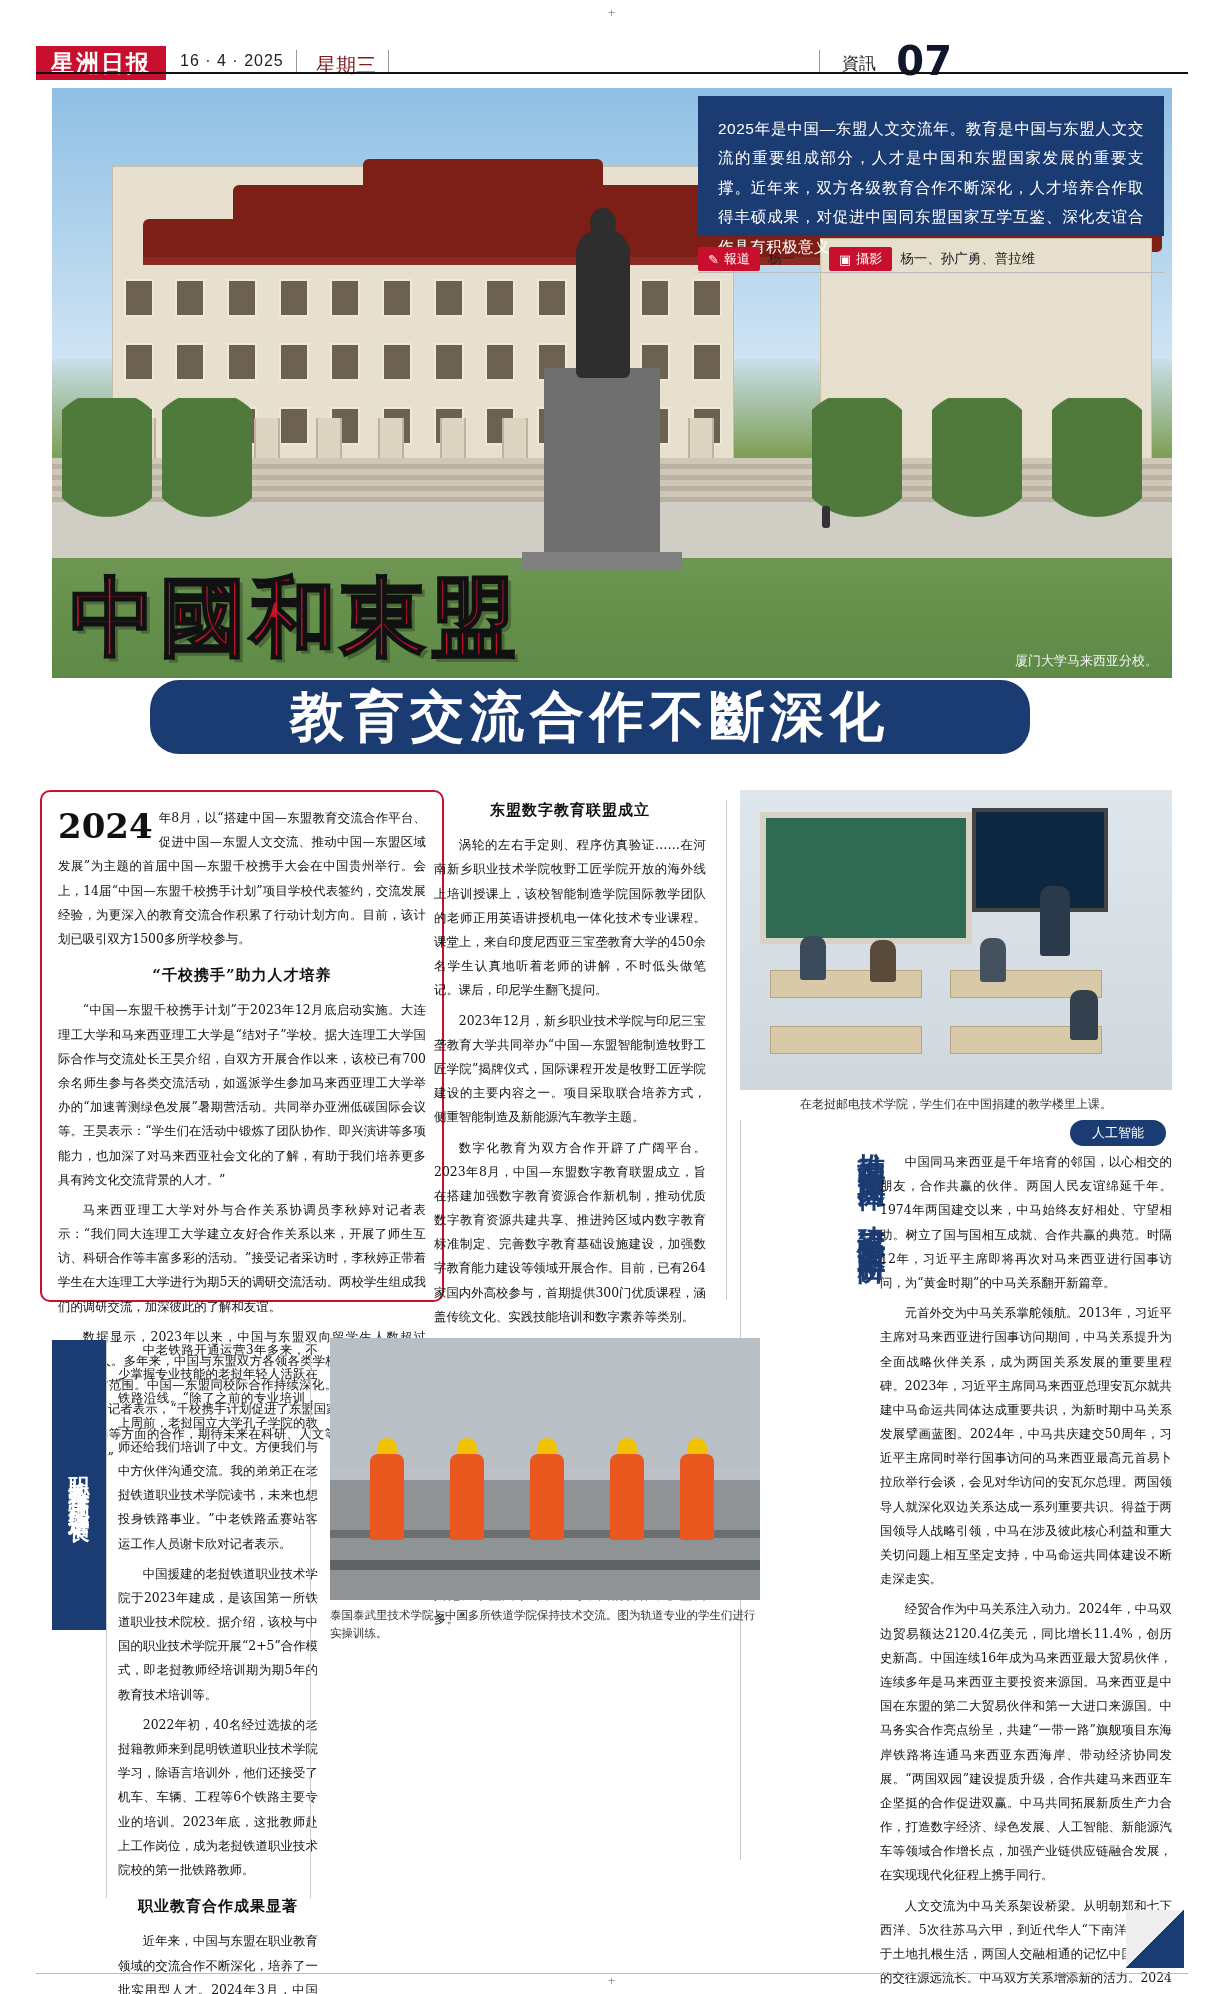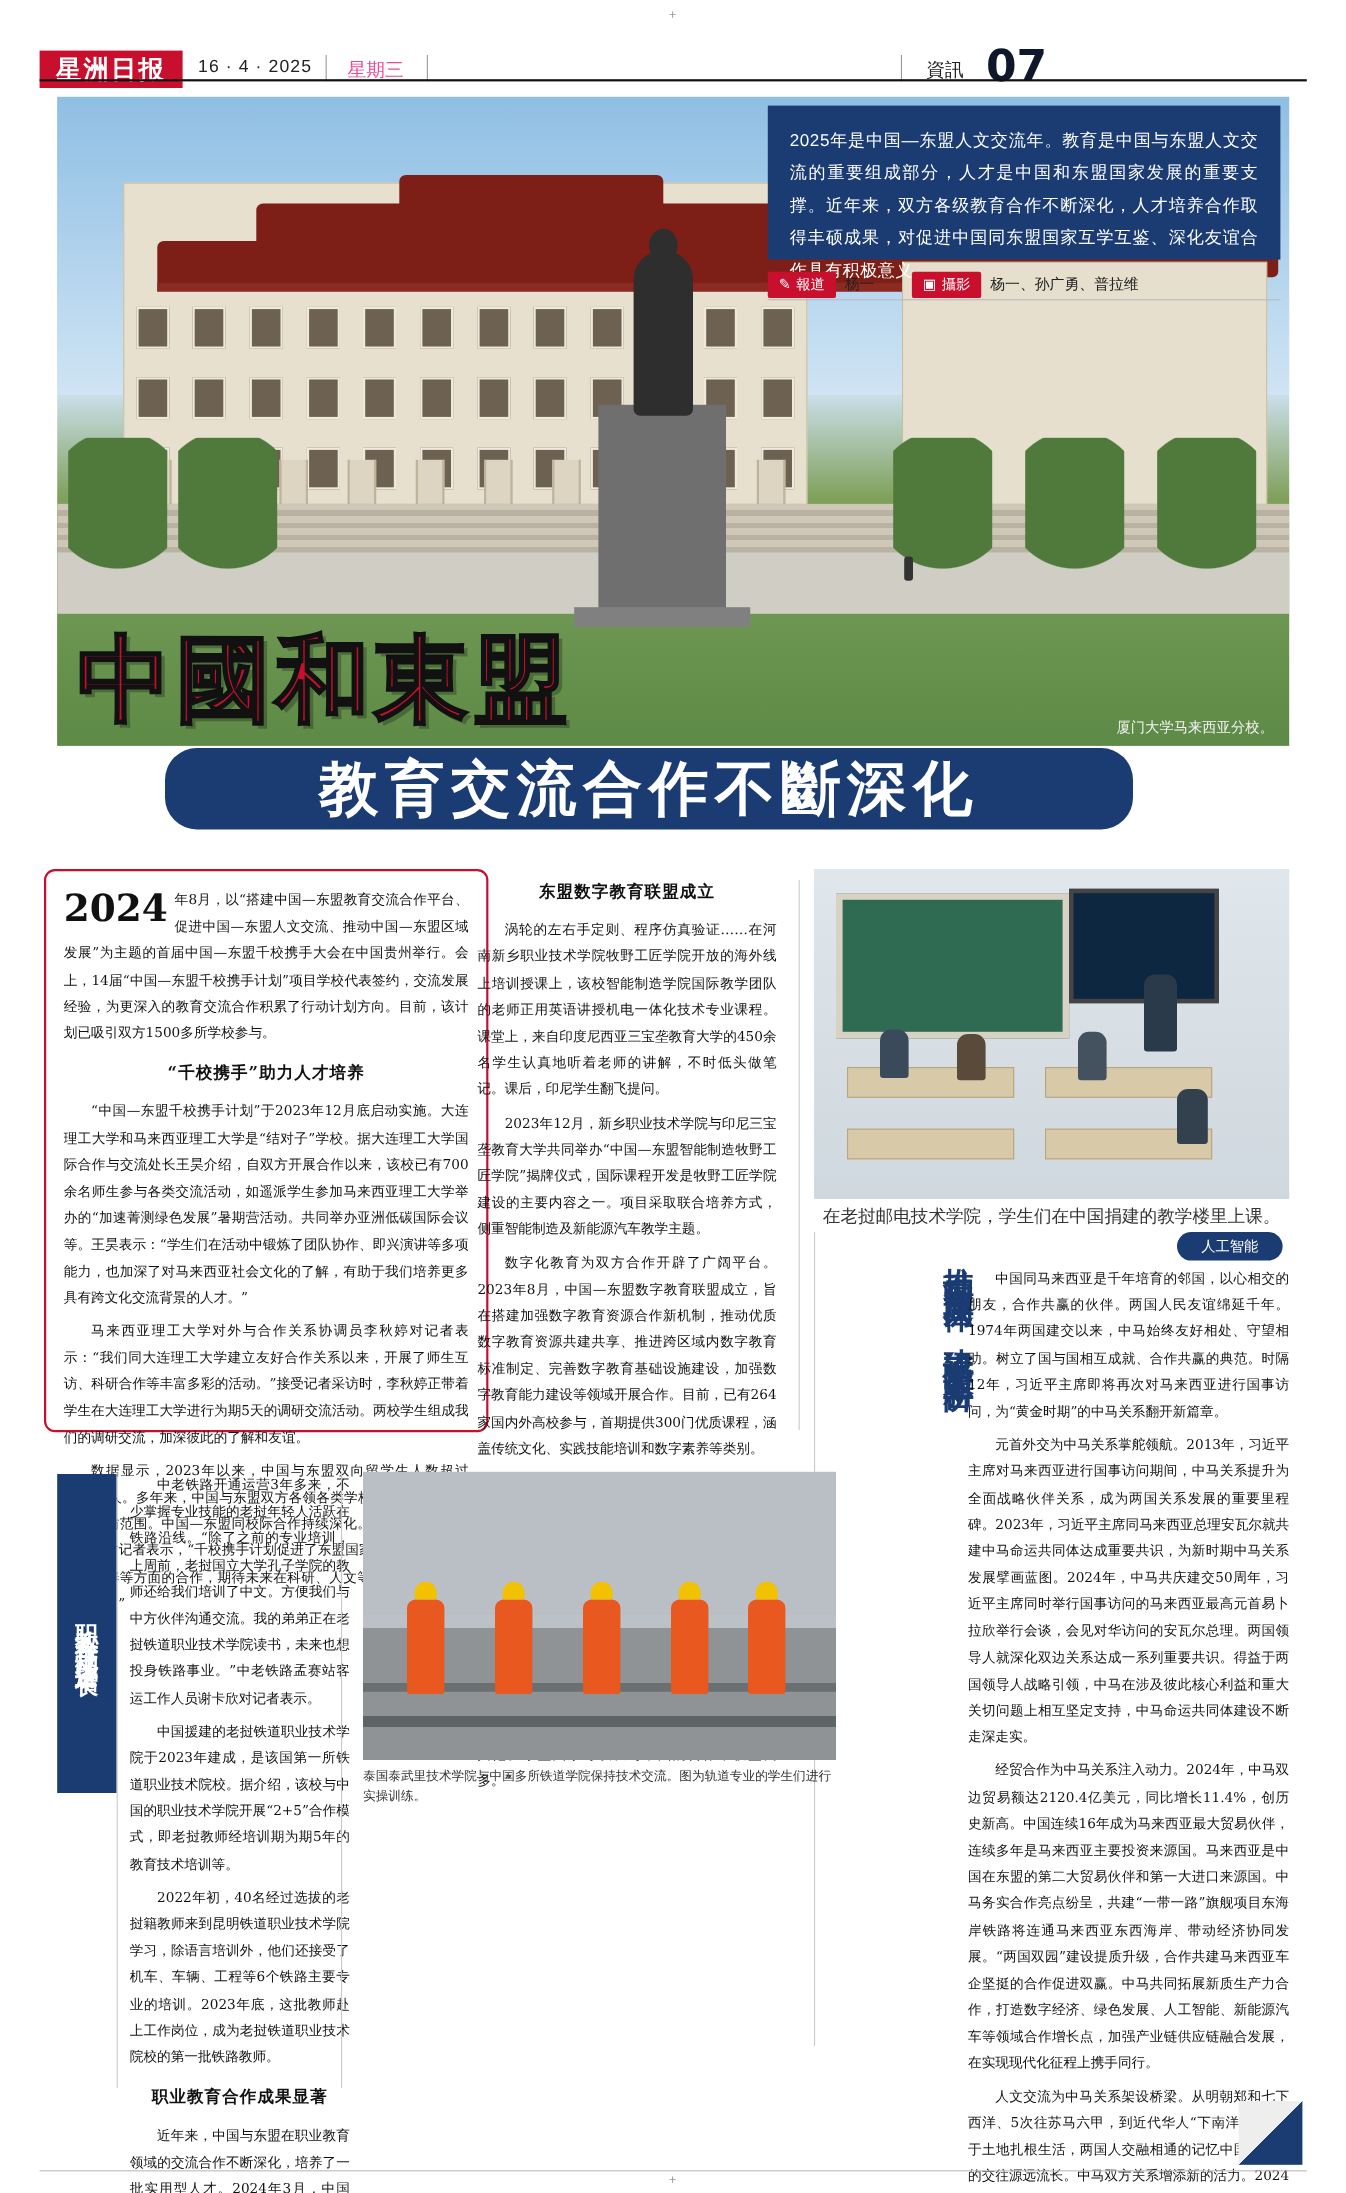--- a/index.html
+++ b/index.html
@@ -9,21 +9,21 @@
   
   .regmark{position:absolute;color:#999;font-size:12px;}
 
   
   .masthead{position:absolute;left:0;top:22px;width:988px;height:50px;}
   .paper-logo{position:absolute;left:36px;top:24px;width:130px;height:34px;background:#c8102e;color:#fff;
      font-family:"DejaVu Serif","Liberation Serif",serif;font-weight:bold;font-size:23px;letter-spacing:2px;
      display:flex;align-items:center;justify-content:center;}
   .date-line{position:absolute;left:180px;top:30px;font-size:16px;color:#222;letter-spacing:1px;}
   .vsep{position:absolute;top:28px;width:1px;height:24px;background:#999;}
-  .weekday{position:absolute;left:316px;top:30px;font-size:17px;color:#ec4899;}
+  .weekday{position:absolute;left:316px;top:30px;font-size:20px;color:#7f1d1d;}
   .section-name{position:absolute;right:112px;top:30px;font-size:17px;color:#222;}
   .page-num{position:absolute;right:36px;top:16px;font-size:40px;font-weight:bold;color:#0f172a;
      font-family:"DejaVu Sans","Liberation Sans",sans-serif;}
   .rule-top{position:absolute;left:36px;top:72px;width:1152px;height:2px;background:#111;}
 
   
   .hero{position:absolute;left:52px;top:88px;width:1120px;height:590px;overflow:hidden;
      background:linear-gradient(#9fc7e8 0%,#b9d7ee 34%,#cfe2f2 45%,#7fa05a 62%,#6f9350 100%);}
   .sky{position:absolute;left:0;top:0;width:100%;height:46%;
      background:linear-gradient(#8fbfe4,#cfe4f4);}
@@ -85,21 +85,21 @@
   .col2 .colinner{padding:0 14px;}
   .vline{position:absolute;width:1px;background:#c9c9c9;}
 
   
   .photo2{position:absolute;left:740px;top:790px;width:432px;height:300px;overflow:hidden;
      background:linear-gradient(#dfe6ec,#cfd8de);}
   .p2-board{position:absolute;left:20px;top:22px;width:200px;height:120px;background:#2f6b52;border:6px solid #d8d2c4;}
   .p2-screen{position:absolute;left:232px;top:18px;width:128px;height:96px;background:#0e2740;border:4px solid #444;}
   .p2-desk{position:absolute;width:150px;height:26px;background:#d8c9a8;border:1px solid #b8a57f;}
   .p2-person{position:absolute;border-radius:10px 10px 3px 3px;}
-  .cap2{position:absolute;left:740px;top:1096px;width:432px;font-size:16px;color:#333;text-align:center;}
+  .cap2{position:absolute;left:740px;top:1096px;width:432px;font-size:12px;color:#333;text-align:center;}
 
   
   .auth-badge{position:absolute;left:1070px;top:1120px;width:96px;height:26px;background:#1b3c73;color:#fff;
      font-size:13px;display:flex;align-items:center;justify-content:center;border-radius:13px;}
   .vert-title{position:absolute;left:752px;top:1130px;width:140px;height:590px;color:#1b3c73;
      font-weight:bold;font-size:28px;letter-spacing:4px;writing-mode:vertical-rl;text-orientation:upright;
      font-family:"DejaVu Serif","Liberation Serif",serif;line-height:1.5;}
   .auth-col{position:absolute;left:880px;top:1150px;width:292px;}
 
   

